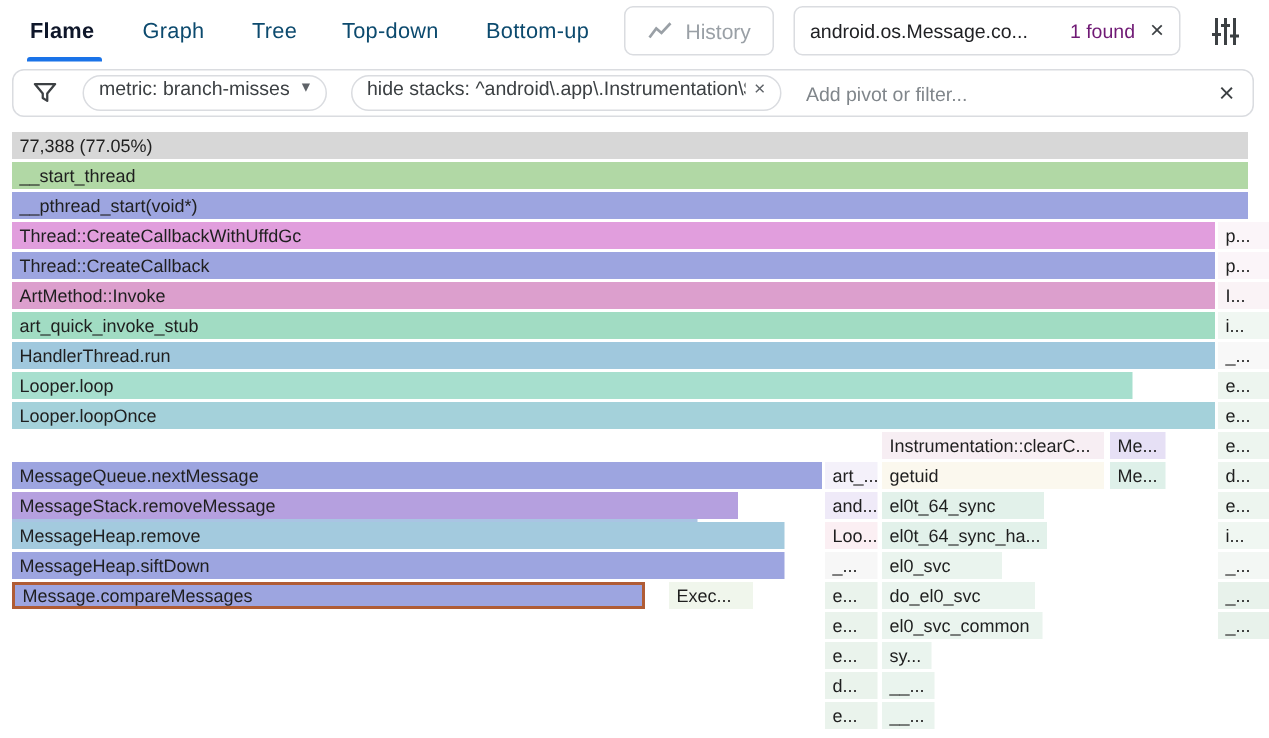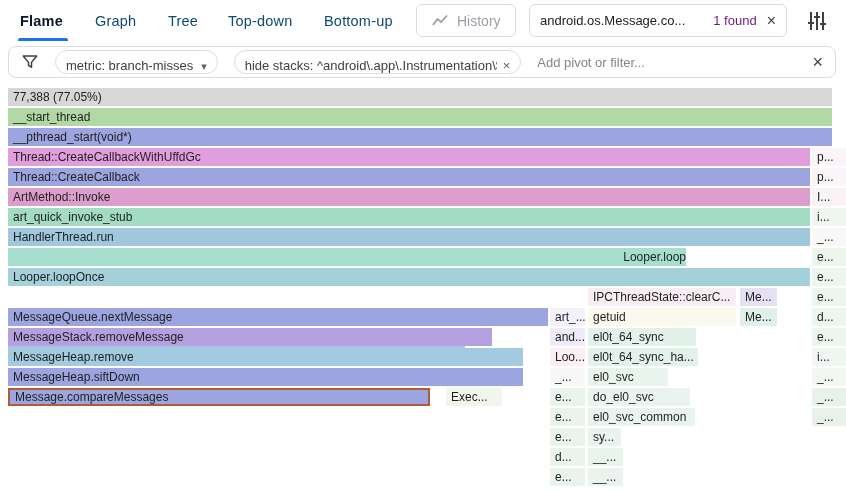--- a/index.html
+++ b/index.html
@@ -23,21 +23,21 @@
   .search-box .found { white-space: nowrap; margin: 0 10px 0 8px; color: #701a75; }
   .xglyph { font-size: 16px; color: #3c4043; line-height: 1; cursor: pointer; }
   .tune { position: absolute; left: 805px; top: 9px; width: 24px; height: 24px; cursor: pointer; }
 
   
   .filterbar { position: absolute; left: 8px; top: 46px; width: 828px; height: 32px;
     border: 1px solid #dadce0; border-radius: 8px; background: #fff;
     display: flex; align-items: center; padding: 0 12px; }
   .funnel { width: 18px; height: 18px; margin-right: 16px; flex: 0 0 auto; }
   .chip { height: 24px; border: 1px solid #dadce0; border-radius: 13px; display: flex;
-    align-items: flex-end; padding: 0 10px; font-size: 13px; color: #3c4043;
+    align-items: flex-start; padding: 0 10px; font-size: 13px; color: #3c4043;
     margin-right: 16px; background: #fff; white-space: nowrap; }
   .chip .chip-label { overflow: hidden; text-overflow: clip; }
   .chip2 .chip-label { max-width: 252px; }
   .chip .arrow { font-size: 11px; color: #5f6368; margin-left: 8px; }
   .chip .chip-x { font-size: 13px; color: #5f6368; margin-left: 6px; cursor: pointer; }
   .pivot-placeholder { font-size: 13px; color: #80868b; flex: 1; }
   .filter-clear { margin-left: auto; font-size: 18px; color: #3c4043; cursor: pointer; }
 
   
   .flame { position: absolute; left: 0; top: 88px; width: 846px; height: 404px; background: #fff; }
@@ -106,26 +106,26 @@
       <div class="bar" style="left: 8px; top: 60px; width: 802px; background: rgb(225, 158, 221);">Thread::CreateCallbackWithUffdGc</div>
       <div class="bar" style="left: 812px; top: 60px; width: 34px; background: rgb(251, 245, 249);">p...</div>
       <div class="bar" style="left: 8px; top: 80px; width: 802px; background: rgb(157, 165, 224);">Thread::CreateCallback</div>
       <div class="bar" style="left: 812px; top: 80px; width: 34px; background: rgb(251, 245, 249);">p...</div>
       <div class="bar" style="left: 8px; top: 100px; width: 802px; background: rgb(220, 159, 205);">ArtMethod::Invoke</div>
       <div class="bar" style="left: 812px; top: 100px; width: 34px; background: rgb(250, 243, 246);">I...</div>
       <div class="bar" style="left: 8px; top: 120px; width: 802px; background: rgb(161, 220, 195);">art_quick_invoke_stub</div>
       <div class="bar" style="left: 812px; top: 120px; width: 34px; background: rgb(240, 247, 242);">i...</div>
       <div class="bar" style="left: 8px; top: 140px; width: 802px; background: rgb(160, 200, 221);">HandlerThread.run</div>
       <div class="bar" style="left: 812px; top: 140px; width: 34px; background: rgb(248, 248, 248);">_...</div>
-      <div class="bar" style="left: 8px; top: 160px; width: 678px; background: rgb(167, 223, 206); text-align: right;">Looper.loop</div>
+      <div class="bar" style="left: 8px; top: 160px; width: 747px; background: rgb(167, 223, 206);">Looper.loop</div>
       <div class="bar" style="left: 812px; top: 160px; width: 34px; background: rgb(237, 245, 239);">e...</div>
       <div class="bar" style="left: 8px; top: 180px; width: 802px; background: rgb(164, 209, 218);">Looper.loopOnce</div>
       <div class="bar" style="left: 812px; top: 180px; width: 34px; background: rgb(237, 245, 239);">e...</div>
       <div class="bar" style="left: 8px; top: 200px; width: 457px; background: rgb(169, 196, 227); margin-top: 42px;">MessageQueue.next</div>
-      <div class="bar" style="left: 588px; top: 200px; width: 148px; background: rgb(247, 238, 243);">IPCThreadState::clearC...</div>
+      <div class="bar" style="left: 588px; top: 200px; width: 148px; background: rgb(247, 238, 243);">Instrumentation::clearC...</div>
       <div class="bar" style="left: 740px; top: 200px; width: 37px; background: rgb(230, 224, 245);">Me...</div>
       <div class="bar" style="left: 812px; top: 200px; width: 34px; background: rgb(237, 245, 239);">e...</div>
       <div class="bar" style="left: 8px; top: 220px; width: 540px; background: rgb(157, 165, 224);">MessageQueue.nextMessage</div>
       <div class="bar" style="left: 550px; top: 220px; width: 35px; background: rgb(244, 241, 250);">art_...</div>
       <div class="bar" style="left: 588px; top: 220px; width: 148px; background: rgb(251, 248, 238);">getuid</div>
       <div class="bar" style="left: 740px; top: 220px; width: 37px; background: rgb(222, 240, 233);">Me...</div>
       <div class="bar" style="left: 812px; top: 220px; width: 34px; background: rgb(237, 245, 239);">d...</div>
       <div class="bar" style="left: 8px; top: 240px; width: 484px; background: rgb(181, 160, 223);">MessageStack.removeMessage</div>
       <div class="bar" style="left: 550px; top: 240px; width: 35px; background: rgb(239, 234, 248);">and...</div>
       <div class="bar" style="left: 588px; top: 240px; width: 108px; background: rgb(226, 241, 234);">el0t_64_sync</div>

